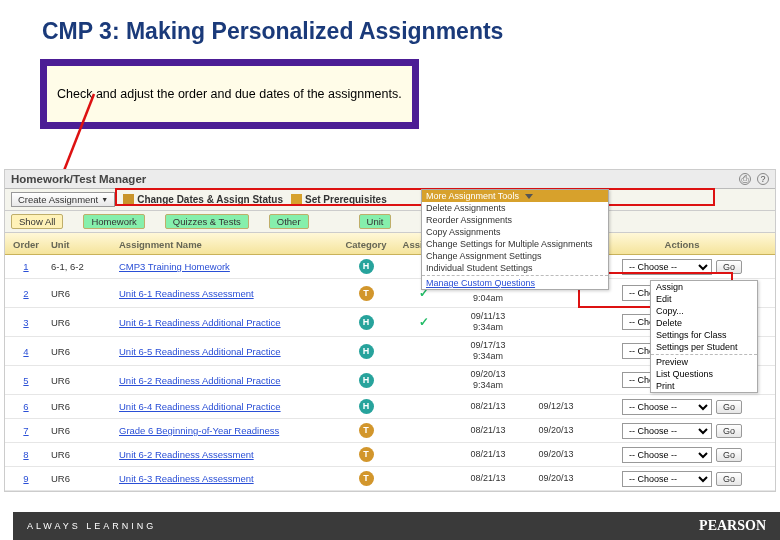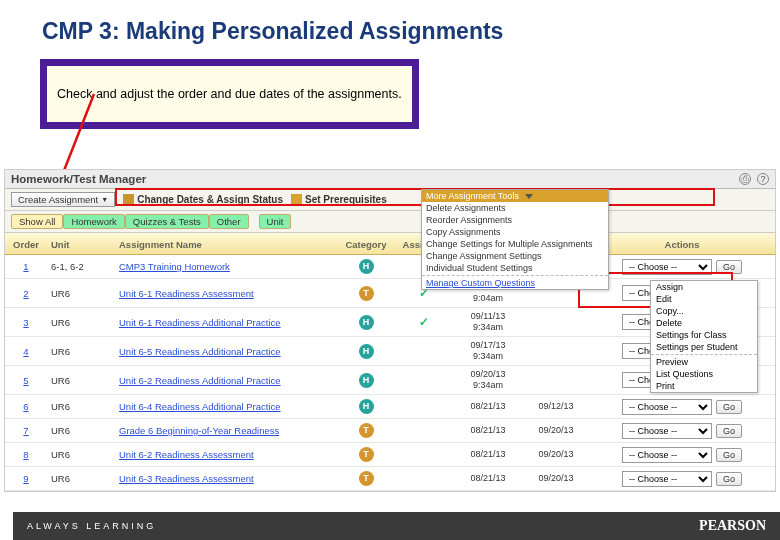--- a/index.html
+++ b/index.html
@@ -13,21 +13,21 @@
   .hdr-icons { display: flex; gap: 6px; align-items: center; }
   .hdr-icons span { display: inline-block; width: 12px; height: 12px; border: 1px solid #888; font-size: 9px; text-align: center; line-height: 10px; color: #555; border-radius: 50%; }
   .toolbar1 { display: flex; align-items: center; gap: 8px; padding: 3px 6px; background: #f5f5ed; border-bottom: 1px solid #ccc; position: relative; }
   .btn { display: inline-flex; align-items: center; gap: 3px; border: 1px solid #999; background: linear-gradient(#fff,#e8e8e8); padding: 1px 6px; font-size: 9.5px; border-radius: 0; cursor: pointer; }
   .btn .caret { font-size: 7px; }
   .tb-link { display: inline-flex; align-items: center; gap: 3px; font-size: 10px; color: #333; cursor: pointer; }
   .ico-sq { display: inline-block; width: 11px; height: 11px; }
   .ico-cal { background: #c9942a; }
   .ico-pr { background: #d7a12c; }
   .redbox { position: absolute; border: 2px solid #d11; pointer-events: none; }
-  .toolbar2 { display: flex; align-items: center; gap: 0; padding: 3px 6px; background: #f5f5ed; border-bottom: 1px solid #ccc; }
+  .toolbar2 { display: flex; align-items: center; gap: 20px; padding: 3px 6px; background: #f5f5ed; border-bottom: 1px solid #ccc; }
   .tab { border: 1px solid #bfae6a; background: #86efac; padding: 1px 7px; font-size: 9.5px; border-radius: 2px; cursor: pointer; }
   .tab.active { background: #fff2b8; }
   .spacer8 { width: 10px; }
   .thead-row { display: flex; align-items: flex-end; background: linear-gradient(#fff8d8,#f5e49c); border-bottom: 1px solid #c9b25a; font-size: 9.5px; font-weight: bold; color: #665; }
   .col { padding: 6px 4px 4px 4px; }
   .c-order { width: 42px; text-align: center; }
   .c-unit { width: 68px; }
   .c-name { width: 222px; }
   .c-cat { width: 58px; text-align: center; }
   .c-asg { width: 58px; text-align: center; }

